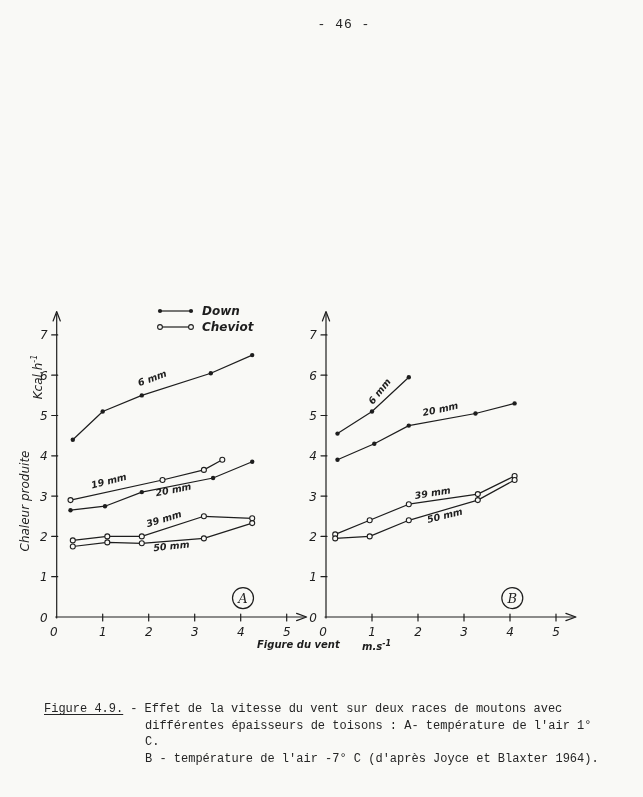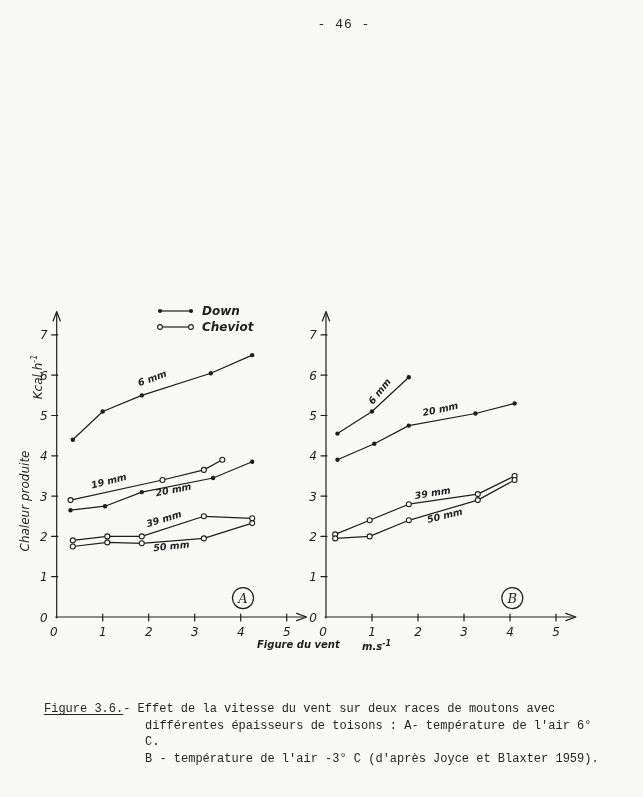--- a/index.html
+++ b/index.html
@@ -26,21 +26,21 @@
   .ylab sup,.xunit sup{font-size:8px;}
   .ylab-unit{left:37px;top:377px;}
   .ylab-name{left:25px;top:501px;}
   .xlab{position:absolute;left:257px;top:639px;font:italic 700 10px "DejaVu Sans",sans-serif;}
   .xunit{position:absolute;left:362px;top:639px;font:italic 700 10px "DejaVu Sans",sans-serif;}
   .caption{
     position:absolute;left:44px;top:701px;width:560px;
     font-family:"Liberation Mono",monospace;font-size:12px;line-height:16.5px;color:#252525;
   }
   .figref{text-decoration:underline;text-underline-offset:2px;}
-  .after-fig{}
+  .after-fig{margin-left:7px;}
   .cap-indent{padding-left:101px;}
 </style>
 </head>
 <body>
 
 <div class="page">
   <div class="page-number">- 46 -</div>
 
   <svg id="charts" width="643" height="700" viewBox="0 0 643 700">
       <g stroke="#1e1e1e" fill="none" stroke-width="1.2" stroke-linecap="round" stroke-linejoin="round">
@@ -201,17 +201,17 @@
       </g>
     </svg>
 
   <div class="ylab ylab-unit"><span>Kcal.h</span><sup>-1</sup></div>
   <div class="ylab ylab-name">Chaleur produite</div>
 
   <div class="xlab">Figure du vent</div>
   <div class="xunit"><span>m.s</span><sup>-1</sup></div>
 
   <div class="caption">
-    <div class="cap-line"><span class="figref">Figure 3.6.</span><span class="after-fig">- Effet de la vitesse du vent sur deux races de moutons avec</span></div>
-    <div class="cap-line cap-indent">différentes épaisseurs de toisons : A- température de l'air 6° C.</div>
-    <div class="cap-line cap-indent">B - température de l'air -3° C (d'après Joyce et Blaxter 1959).</div>
+    <div class="cap-line"><span class="figref">Figure 4.9.</span><span class="after-fig">- Effet de la vitesse du vent sur deux races de moutons avec</span></div>
+    <div class="cap-line cap-indent">différentes épaisseurs de toisons : A- température de l'air 1° C.</div>
+    <div class="cap-line cap-indent">B - température de l'air -7° C (d'après Joyce et Blaxter 1964).</div>
   </div>
 </div>
 
 </body></html>

